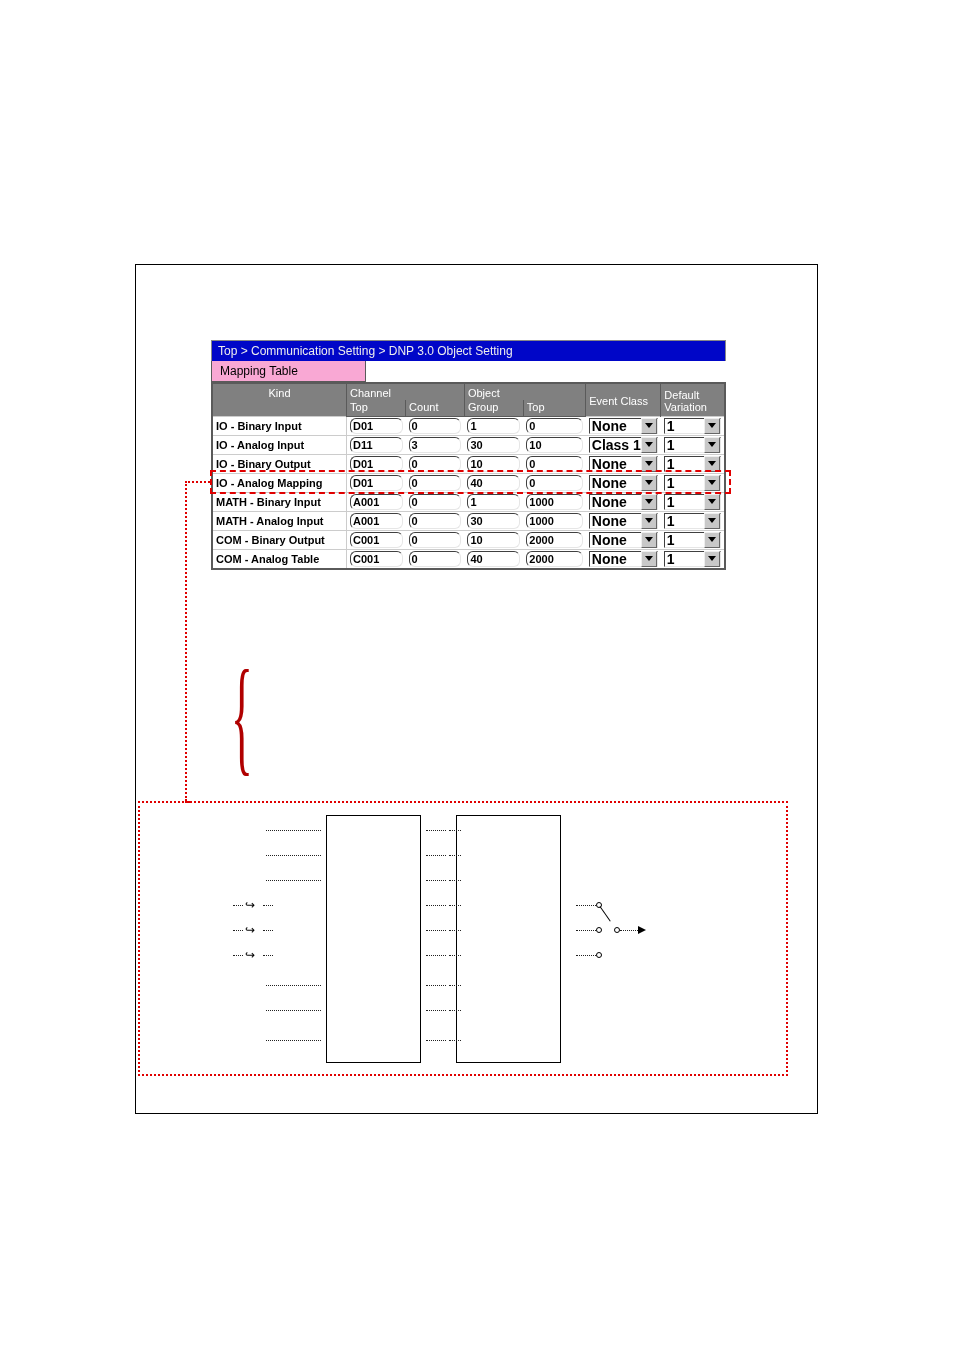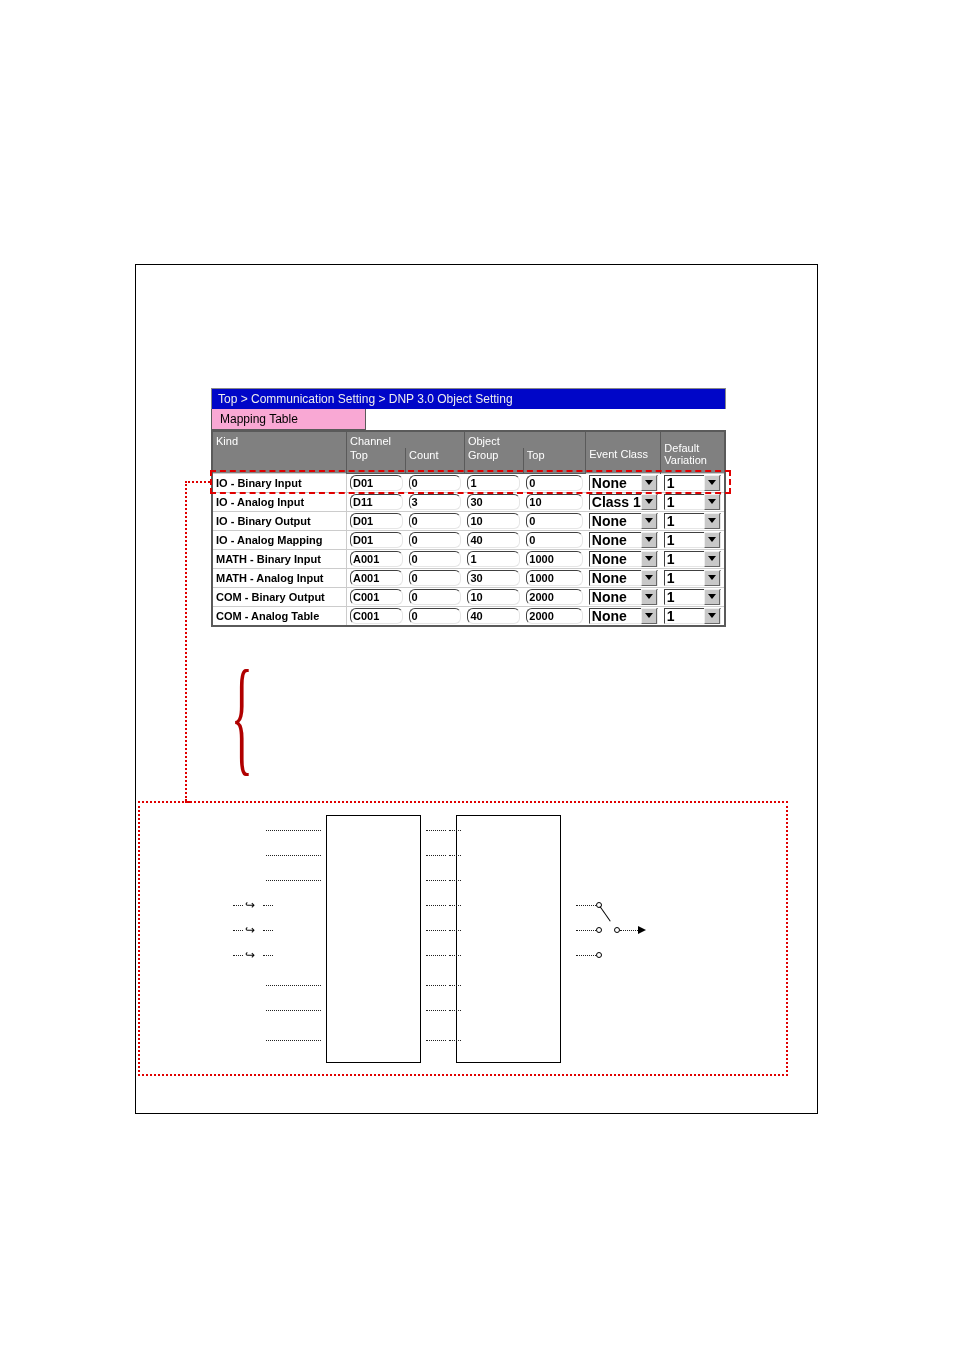--- a/index.html
+++ b/index.html
@@ -35,21 +35,20 @@
   }
   .breadcrumb {
     background: #0006c8;
     color: #ededed;
     font-size: 12px;
     padding: 3px 6px;
     border: 1px solid #888;
     border-bottom: none;
     box-sizing: border-box;
     width: 100%;
-    margin-top: 48px;
   }
   .tab {
     background: #f9a8d4;
     color: #000;
     font-size: 12px;
     padding: 3px 8px;
     display: inline-block;
     border: 1px solid #5a5a5a;
     border-top: none;
     width: 155px;
@@ -74,21 +73,21 @@
     padding-top: 3px;
     border-bottom: none;
     border-top: 1px solid #5a5a5a;
     border-left: 1px solid #5a5a5a;
     border-right: 1px solid #5a5a5a;
   }
   table.mapping thead tr.sub th {
     background: #808080;
     color: #fff;
     font-weight: normal;
-    padding-bottom: 12px;
+    padding-bottom: 3px;
     border-top: none;
     border-left: 1px solid #5a5a5a;
     border-right: 1px solid #5a5a5a;
     border-bottom: 1px solid #5a5a5a;
   }
   .th-kind { width: 135px; }
   .th-chtop { width: 54px; }
   .th-chcount { width: 54px; }
   .th-group { width: 54px; }
   .th-objtop { width: 58px; }
@@ -234,21 +233,21 @@
 <div class="page">
   <div class="frame">
 
     <div class="panel">
       <div class="breadcrumb">Top &gt; Communication Setting &gt; DNP 3.0 Object Setting</div>
       <div class="tab">Mapping Table</div>
 
       <table class="mapping">
         <thead>
           <tr>
-            <th class="th-kind" rowspan="2" style="vertical-align:top;">Kind</th>
+            <th class="th-kind" rowspan="2" style="vertical-align:top;text-align:center;">Kind</th>
             <th colspan="2">Channel</th>
             <th colspan="2">Object</th>
             <th class="th-ev" rowspan="2"><span>Event
 Class</span></th>
             <th class="th-dv" rowspan="2"><span>Default
 Variation</span></th>
           </tr>
           <tr class="sub">
             <th class="th-chtop">Top</th>
             <th class="th-chcount">Count</th>

